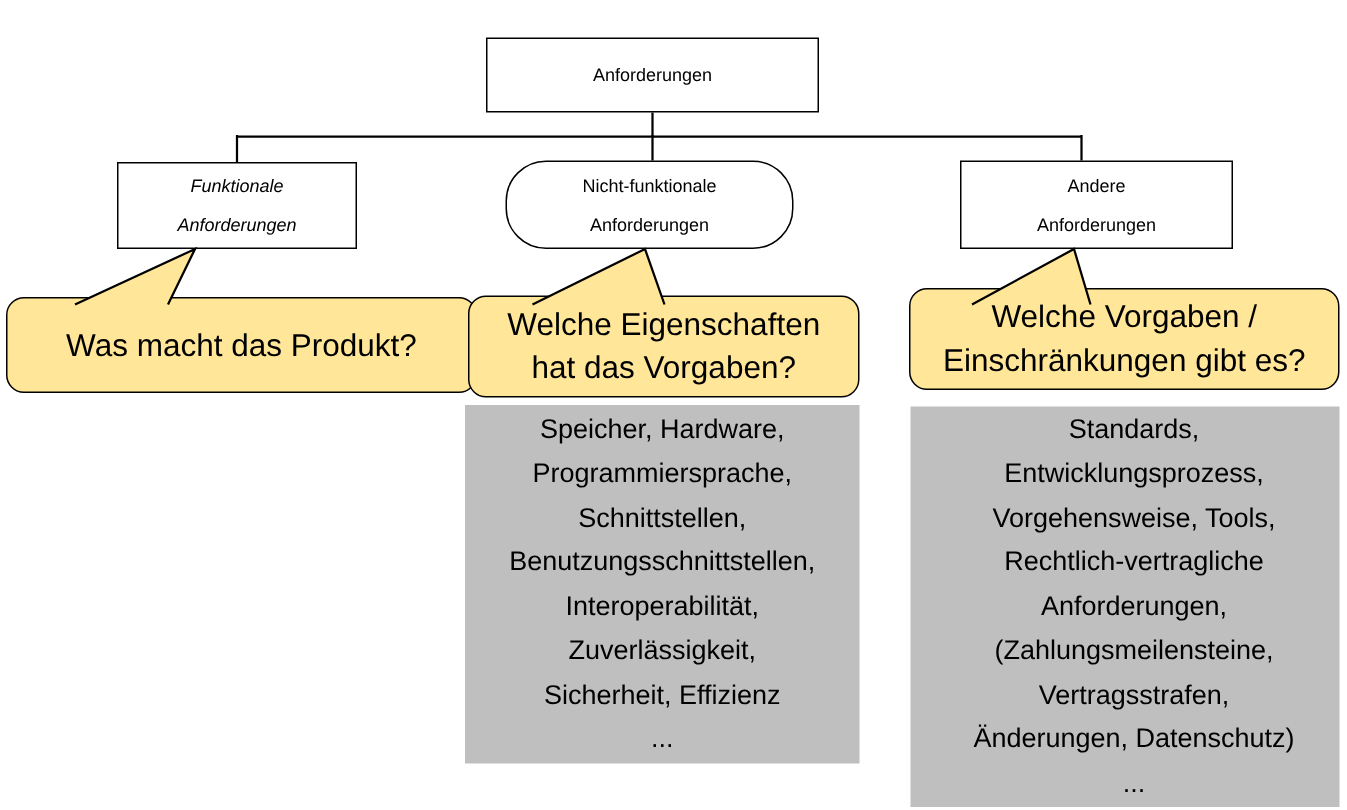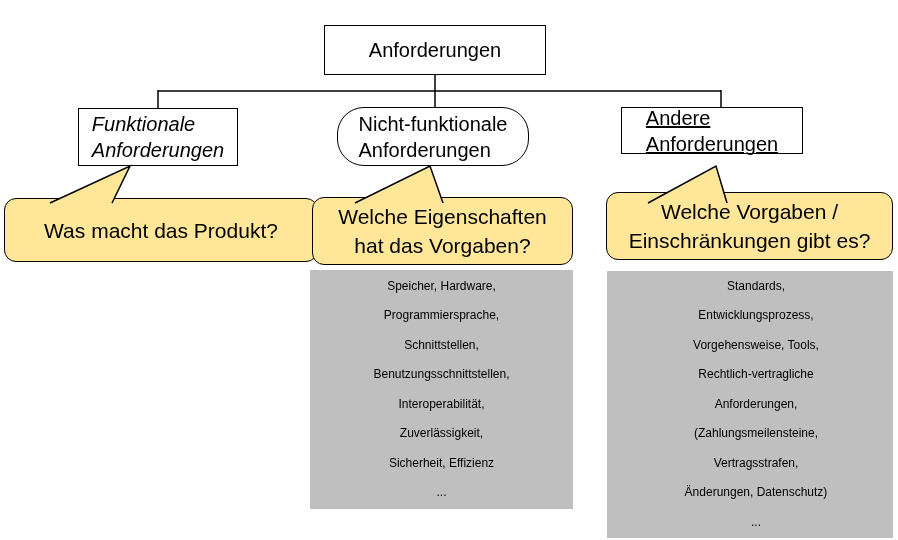--- a/index.html
+++ b/index.html
@@ -16,30 +16,30 @@
     color: #000000;
     overflow: hidden;
   }
   .node {
     position: absolute;
     background: var(--box-fill, #ffffff);
     border: 1.5px solid var(--box-border, #000000);
     display: flex;
     align-items: center;
     justify-content: center;
-    text-align: left;
+    text-align: center;
     white-space: pre-line;
-    font-size: 20px;
+    font-size: 12px;
     line-height: 26px;
     box-sizing: border-box;
   }
   #node-root   { left: 324px; top: 25px;  width: 222px; height: 50px; }
   #node-funkt  { left: 78px;  top: 108px; width: 160px; height: 58px; font-style: italic; }
   #node-nicht  { left: 337px; top: 107px; width: 192px; height: 59px; border-radius: 27px; }
-  #node-andere { left: 621px; top: 107px; width: 182px; height: 47px; text-decoration: underline; }
+  #node-andere { left: 640px; top: 107px; width: 182px; height: 59px; }
 
   .bubble {
     position: absolute;
     background: var(--bubble-fill, #FFE699);
     border: 1.5px solid var(--bubble-border, #000000);
     border-radius: 12px;
     display: flex;
     align-items: center;
     justify-content: center;
     text-align: center;
@@ -53,21 +53,21 @@
   #bubble-andere { left: 606px; top: 192px; width: 287px; height: 68px; }
 
   .panel {
     position: absolute;
     background: var(--examples-fill, #BFBFBF);
     display: flex;
     align-items: center;
     justify-content: center;
     text-align: center;
     white-space: pre-line;
-    font-size: 12px;
+    font-size: 18px;
     line-height: 29.5px;
     box-sizing: border-box;
   }
   #panel-nicht  { left: 310px; top: 270px; width: 263px; height: 239px; }
   #panel-andere { left: 607px; top: 271px; width: 286px; height: 267px; padding-left: 12px; }
 
   #overlay-svg {
     position: absolute;
     left: 0;
     top: 0;

